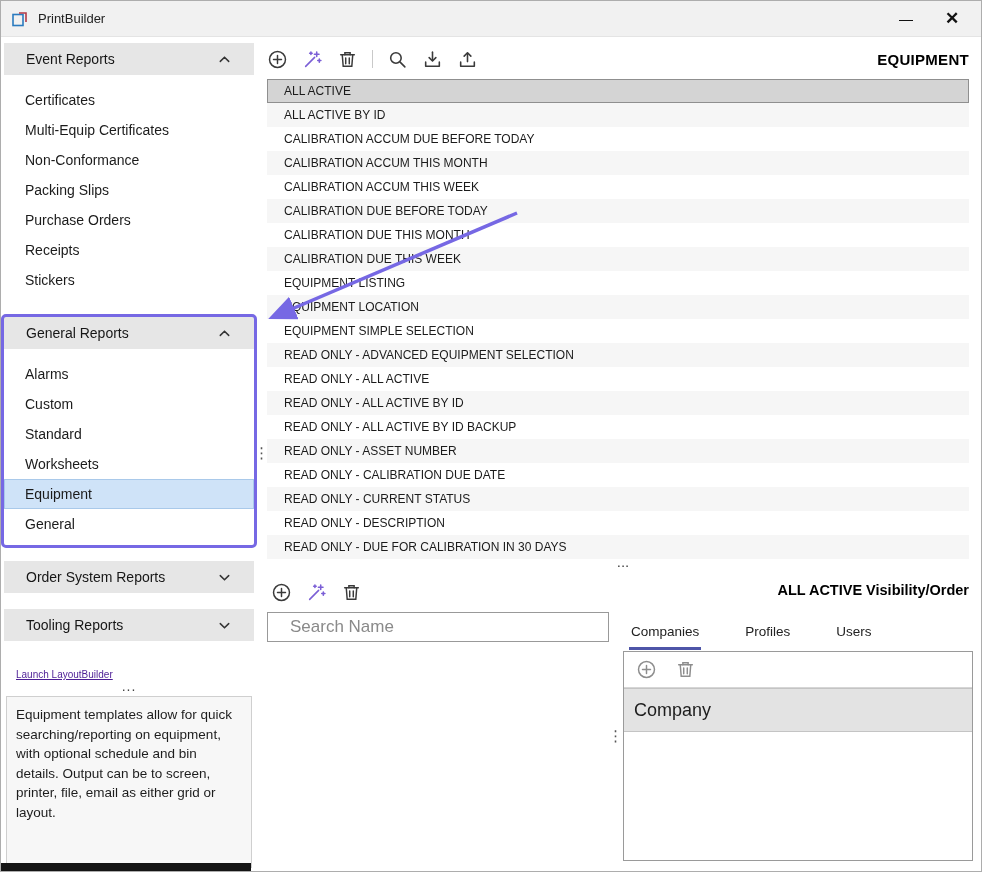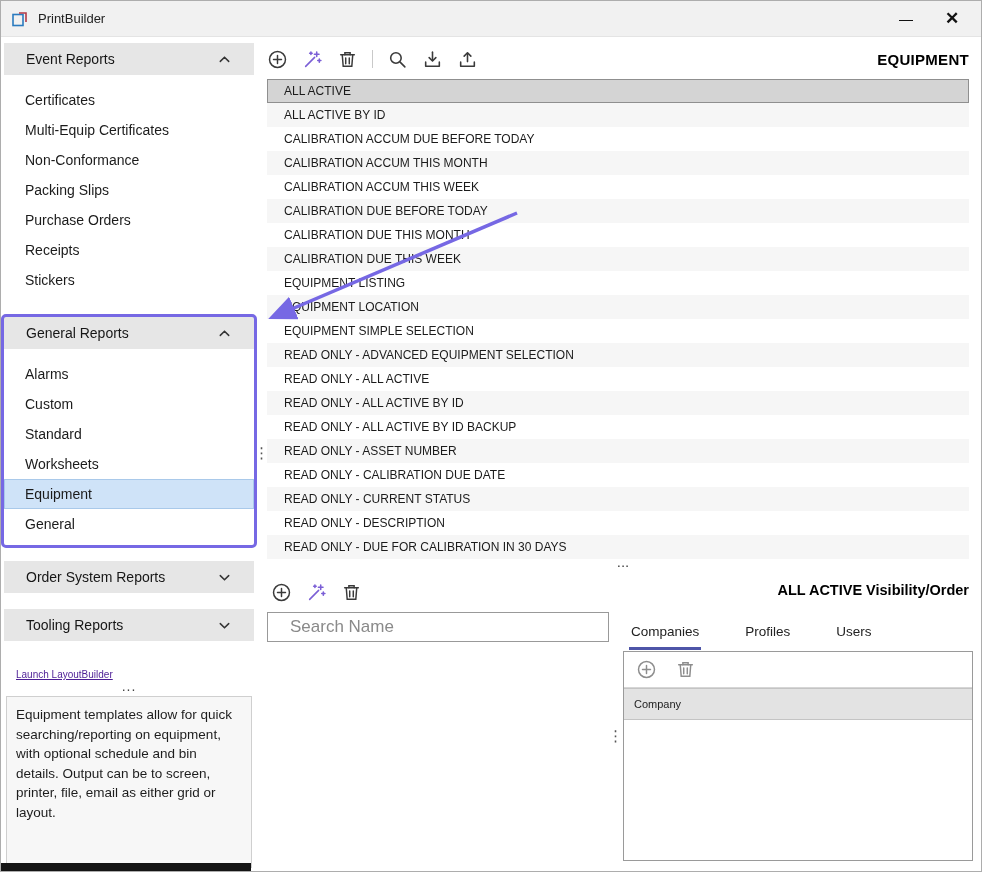--- a/index.html
+++ b/index.html
@@ -77,21 +77,21 @@
   .search-box::placeholder { color: #8a8a8a; }
 
   
   .vis-title { position: absolute; right: 12px; top: 581px; font-weight: 700; font-size: 14.5px; color: #000; }
   .tabs { position: absolute; left: 628px; top: 618px; display: flex; gap: 42px; font-size: 13.5px; }
   .tab { padding: 5px 2px 8px 2px; color: #222; }
   .tab.active { border-bottom: 3px solid #4e55a8; }
   .vis-panel { position: absolute; left: 622px; top: 650px; width: 350px; height: 210px; border: 1px solid #9a9a9a; background: #fff; }
   .vis-toolbar { height: 36px; display: flex; align-items: center; gap: 18px; padding: 0 12px; border-bottom: 1px solid #d6d6d6; }
   .vis-toolbar .icon { color: #8d8d8d; }
-  .vis-header { height: 32px; background: #e3e3e3; border-top: 1px solid #c4c4c4; border-bottom: 1px solid #c4c4c4; display: flex; align-items: center; padding-left: 10px; font-size: 11px; color: #1d1d1d; }
+  .vis-header { height: 44px; background: #e3e3e3; border-top: 1px solid #c4c4c4; border-bottom: 1px solid #c4c4c4; display: flex; align-items: center; padding-left: 10px; font-size: 18px; color: #1d1d1d; }
 
   
   .annot { position: absolute; inset: 0; pointer-events: none; z-index: 50; }
 </style>
 </head>
 <body>
 
 <div class="window">
 
   <div class="titlebar">

